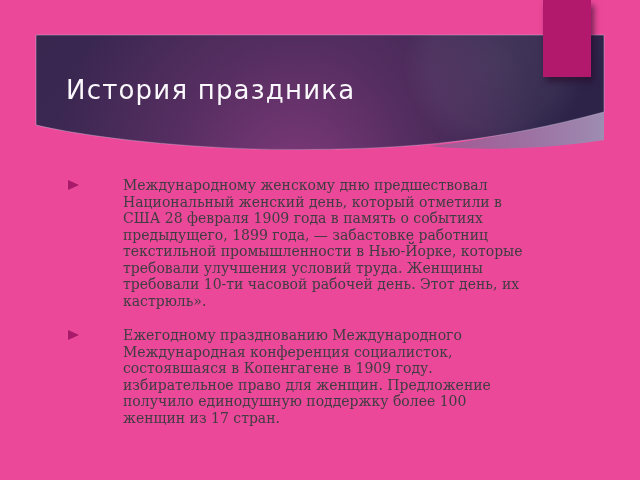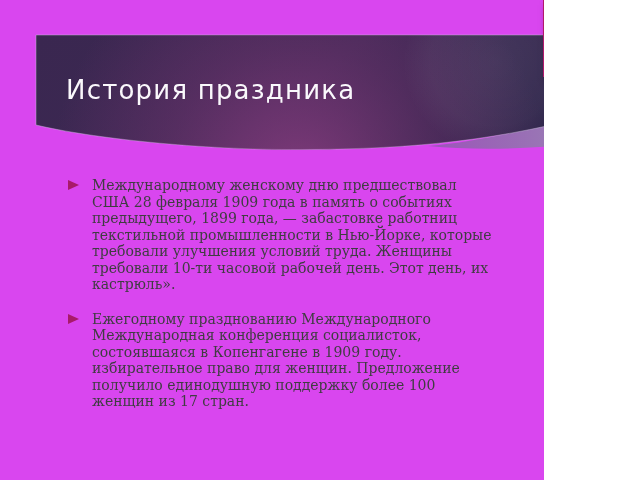--- a/index.html
+++ b/index.html
@@ -1,20 +1,20 @@
 <!DOCTYPE html>
 <html><head>
 <meta charset="utf-8">
 <style>
   html, body { margin: 0; padding: 0; background: #ffffff; }
   .slide {
     position: relative;
-    width: 544px;
+    width: 640px;
     height: 480px;
-    background: #d946ef;
+    background: #ec4899;
     overflow: hidden;
     font-family: "DejaVu Serif", serif;
   }
   .header-art {
     position: absolute;
     left: 0; top: 0;
     pointer-events: none;
   }
   .accent-rect {
     position: absolute;
@@ -52,21 +52,21 @@
     border-left: 11px solid #a81a6a;
     border-top: 5px solid transparent;
     border-bottom: 5px solid transparent;
     margin: 3px 13px 0 0;
   }
   .btext {
     font-size: 14px;
     line-height: 16.5px;
     color: #3f3d41;
   }
-  .btext .line { white-space: nowrap; }
+  .btext .line { white-space: nowrap; margin-left: 31px; }
 </style>
 </head>
 <body>
 
 <div class="slide">
 
   <svg class="header-art" width="640" height="170" viewBox="0 0 640 170" aria-hidden="true">
     <defs>
       <linearGradient id="bandGrad" x1="0%" y1="0%" x2="100%" y2="25%">
         <stop offset="0%" stop-color="#3a2750"></stop>
@@ -96,20 +96,21 @@
 
   <div class="accent-rect"></div>
 
   <h1 class="title">История праздника</h1>
 
   <ul class="bullets">
       <li class="bullet-item">
         <span class="marker"></span>
         <div class="btext">
           <div class="line">Международному женскому дню предшествовал</div>
+          <div class="line">Национальный женский день, который отметили в</div>
           <div class="line">США 28 февраля 1909 года в память о событиях</div>
           <div class="line">предыдущего, 1899 года, — забастовке работниц</div>
           <div class="line">текстильной промышленности в Нью-Йорке, которые</div>
           <div class="line">требовали улучшения условий труда. Женщины</div>
           <div class="line">требовали 10-ти часовой рабочей день. Этот день, их</div>
           <div class="line">кастрюль».</div>
         </div>
       </li>
       <li class="bullet-item">
         <span class="marker"></span>

